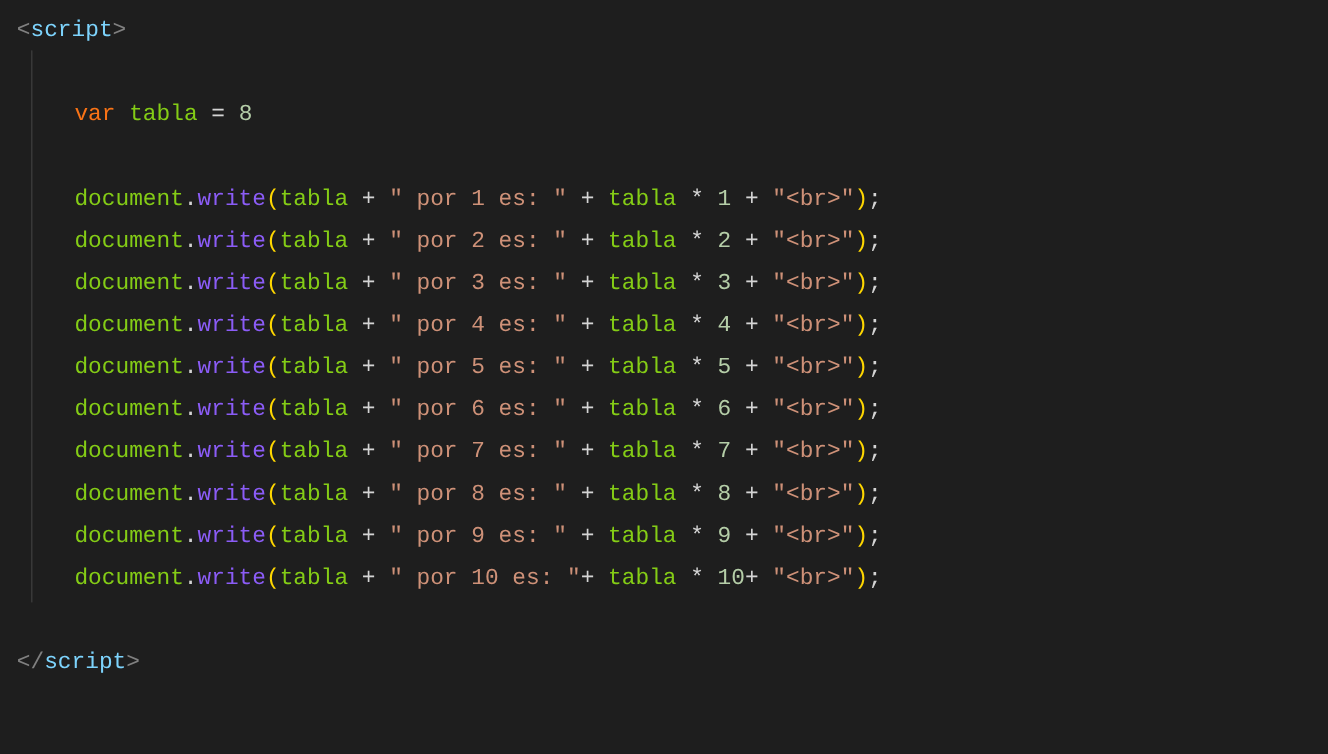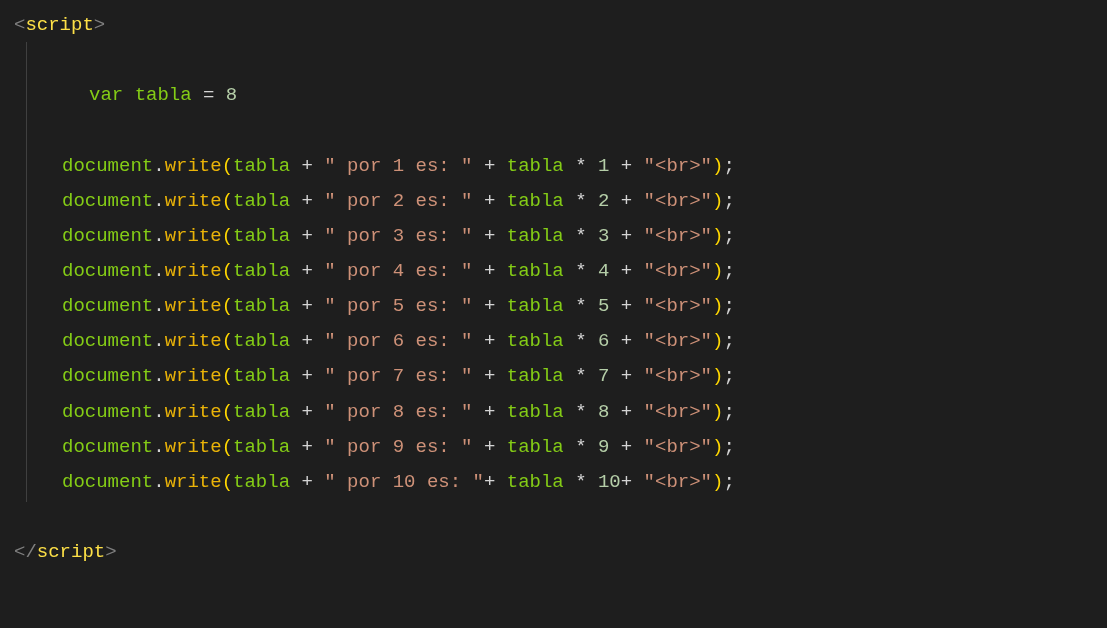--- a/index.html
+++ b/index.html
@@ -27,24 +27,24 @@
     background: #404040;
   }
   .line {
     white-space: pre;
   }
   .indent {
     display: inline-block;
     width: 48px;
   }
   .angle   { color: #808080; }
-  .tag     { color: #fde047; }
-  .keyword { color: #84cc16; margin-left: 27px; }
+  .tag     { color: #7dd3fc; }
+  .keyword { color: #f97316; }
   .ident   { color: #84cc16; }
-  .method  { color: #eab308; }
+  .method  { color: #8b5cf6; }
   .op      { color: #d4d4d4; }
   .num     { color: #b5cea8; }
   .str     { color: #ce9178; }
   .punct   { color: #d4d4d4; }
   .paren-y { color: #ffd700; }
 </style>
 </head>
 <body>
 
 <div class="editor">

